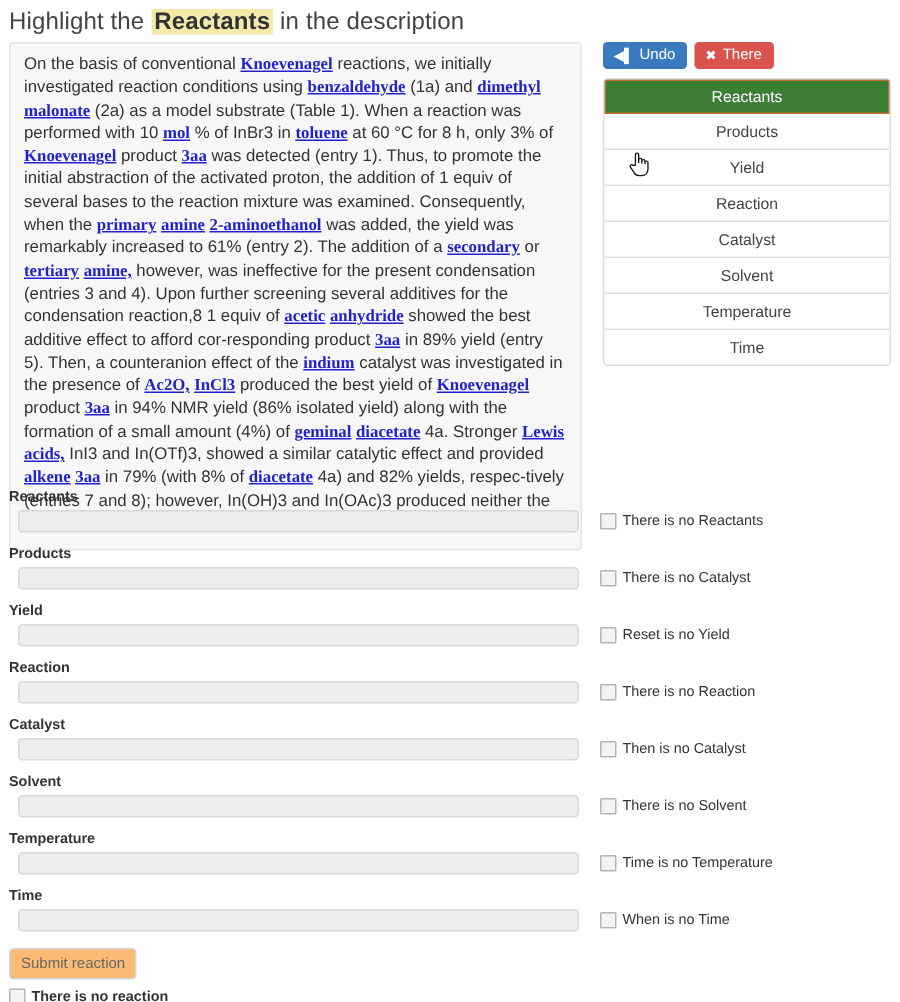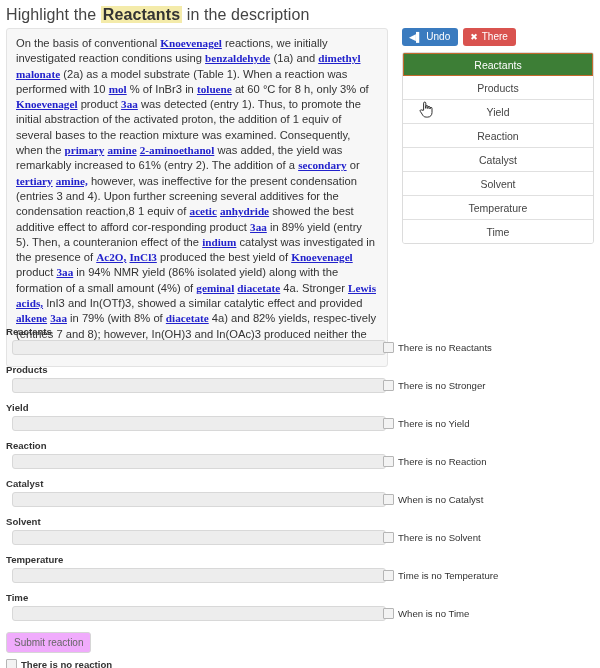--- a/index.html
+++ b/index.html
@@ -158,21 +158,21 @@
     border: 1px solid #d8d8d8;
     border-radius: 3px;
     box-sizing: border-box;
     font-family: "Liberation Sans", sans-serif;
     font-size: 10px;
     color: #555555;
     padding: 1px 4px;
   }
   .no-opt {
     position: absolute;
-    left: 383px;
+    left: 400px;
     top: 16px;
     display: flex;
     align-items: flex-end;
     gap: 4px;
     font-size: 9.6px;
     color: #333333;
     white-space: nowrap;
   }
   .cbox {
     width: 9px;
@@ -194,21 +194,21 @@
   }
   .footer-btns {
     display: flex;
     gap: 5px;
     margin-left: 6px;
   }
   .gbtn {
     font-family: "Liberation Sans", sans-serif;
     font-size: 10px;
     color: #666666;
-    background: #f0abfc;
+    background: #fdba74;
     border: 1px solid #d6d6d6;
     border-radius: 3px;
     padding: 4px 7px;
     cursor: pointer;
     line-height: 1.1;
   }
   .footer-check {
     display: flex;
     align-items: center;
     gap: 4px;
@@ -269,45 +269,45 @@
         <div class="no-opt">
           <span class="cbox"></span>
           <span>There is no Reactants</span>
         </div>
       </div>
       <div class="field-block">
         <label class="field-label">Products</label>
         <input type="text" class="field-input" style="">
         <div class="no-opt">
           <span class="cbox"></span>
-          <span>There is no Stronger</span>
+          <span>There is no Catalyst</span>
         </div>
       </div>
       <div class="field-block">
         <label class="field-label">Yield</label>
         <input type="text" class="field-input" style="">
         <div class="no-opt">
           <span class="cbox"></span>
-          <span>There is no Yield</span>
+          <span>Reset is no Yield</span>
         </div>
       </div>
       <div class="field-block">
         <label class="field-label">Reaction</label>
         <input type="text" class="field-input" style="">
         <div class="no-opt">
           <span class="cbox"></span>
           <span>There is no Reaction</span>
         </div>
       </div>
       <div class="field-block">
         <label class="field-label">Catalyst</label>
         <input type="text" class="field-input" style="">
         <div class="no-opt">
           <span class="cbox"></span>
-          <span>When is no Catalyst</span>
+          <span>Then is no Catalyst</span>
         </div>
       </div>
       <div class="field-block">
         <label class="field-label">Solvent</label>
         <input type="text" class="field-input" style="">
         <div class="no-opt">
           <span class="cbox"></span>
           <span>There is no Solvent</span>
         </div>
       </div>

